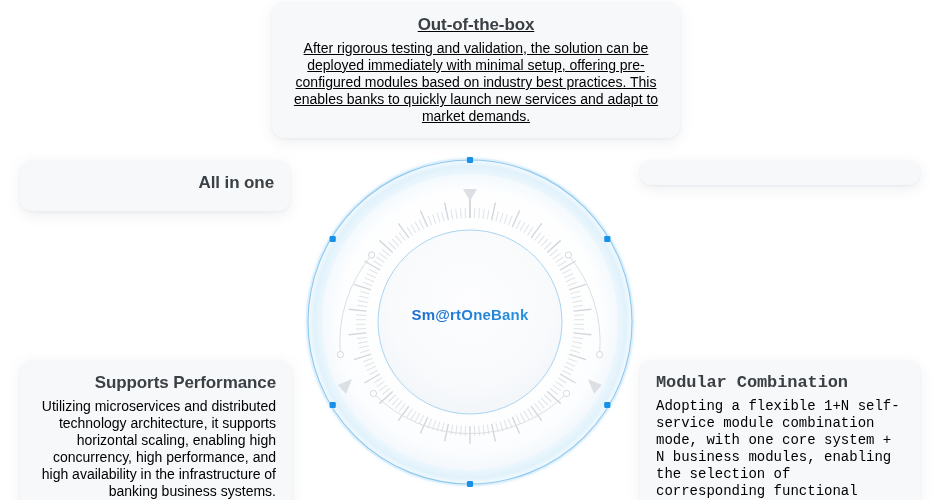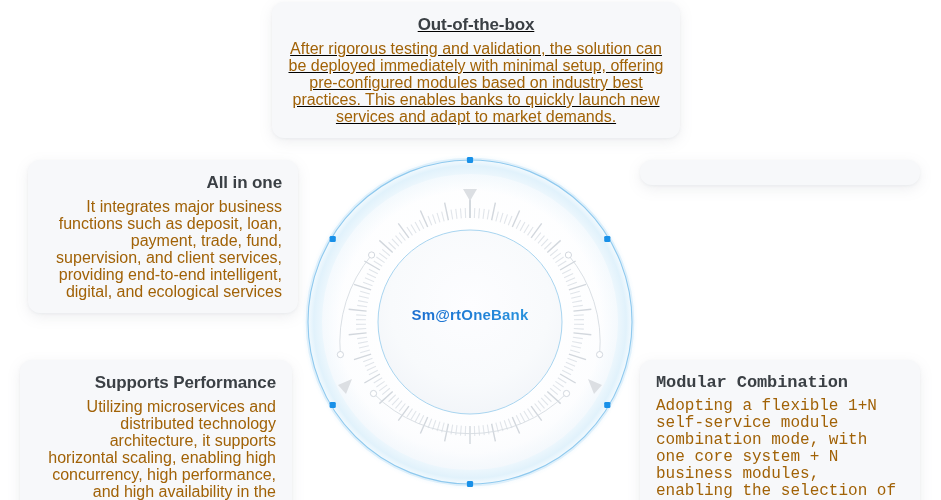--- a/index.html
+++ b/index.html
@@ -37,32 +37,32 @@
   }
   .card-title {
     color: #3b4045;
     font-size: 17px;
     font-weight: bold;
     line-height: 21px;
     margin: 0 0 5px 0;
     letter-spacing: -0.1px;
   }
   .card-body {
-    color: #a16207;
-    font-size: 16px;
+    color: #000000;
+    font-size: 14px;
     line-height: 17px;
     margin: 0;
   }
   .align-right { text-align: right; }
   .align-center { text-align: center; text-decoration: underline; }
   .align-left { text-align: left; }
 
   
   #card-top        { left: 272px; top: 2px;   width: 408px; }
-  #card-left-top   { left: 28px;  top: 160px; width: 270px; }
+  #card-left-top   { left: 20px;  top: 160px; width: 270px; }
   #card-right-top  { left: 640px; top: 160px; width: 280px; }
   #card-left-bot   { left: 20px;  top: 360px; width: 272px; }
   #card-right-bot  { left: 640px; top: 360px; width: 280px; font-family: Liberation Mono, monospace; }
 
   
   #center-graphic {
     position: absolute;
     left: 300px;
     top: 140px;
     width: 340px;
@@ -321,21 +321,20 @@
     <div id="brand-label">Sm@rtOneBank</div>
   </div>
 
   <div class="card align-center" id="card-top">
     <div class="card-title">Out-of-the-box</div>
     <div class="card-body">After rigorous testing and validation, the solution can be deployed immediately with minimal setup, offering pre-configured modules based on industry best practices. This enables banks to quickly launch new services and adapt to market demands.</div>
   </div>
 
   <div class="card align-right" id="card-left-top">
     <div class="card-title">All in one</div>
-    <div class="card-body">It integrates major business functions such as deposit, loan, payment, trade, fund, supervision, and client services, providing end-to-end intelligent, digital, and ecological services</div>
   </div>
 
   <div class="card align-left" id="card-right-top">
   </div>
 
   <div class="card align-right" id="card-left-bot">
     <div class="card-title">Supports Performance</div>
     <div class="card-body">Utilizing microservices and distributed technology architecture, it supports horizontal scaling, enabling high concurrency, high performance, and high availability in the infrastructure of banking business systems.</div>
   </div>
 

